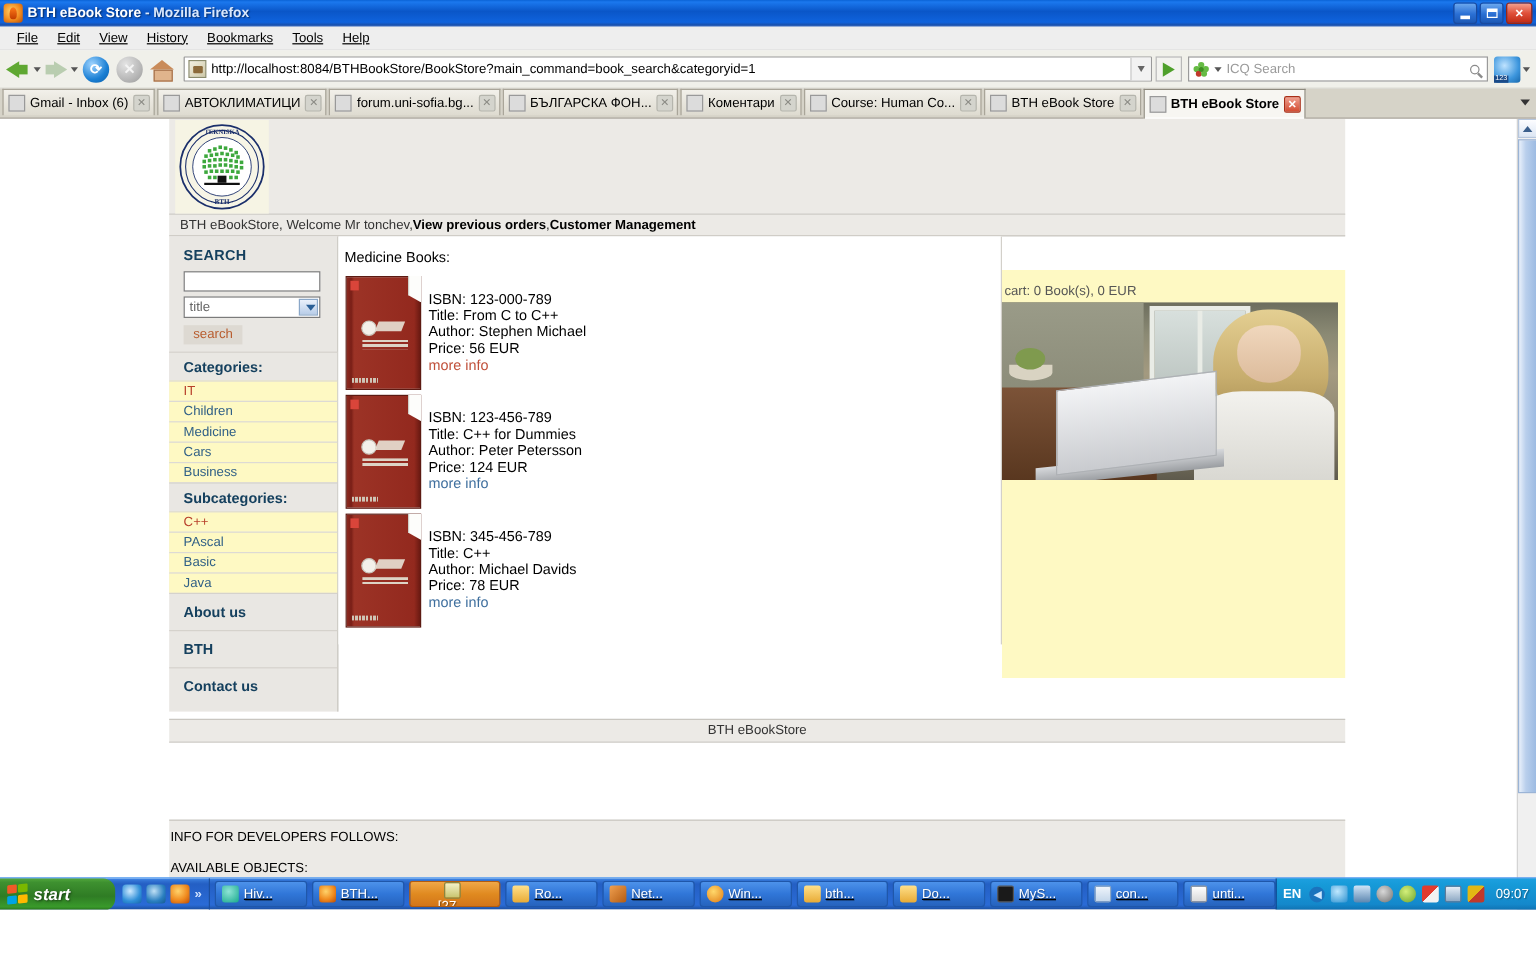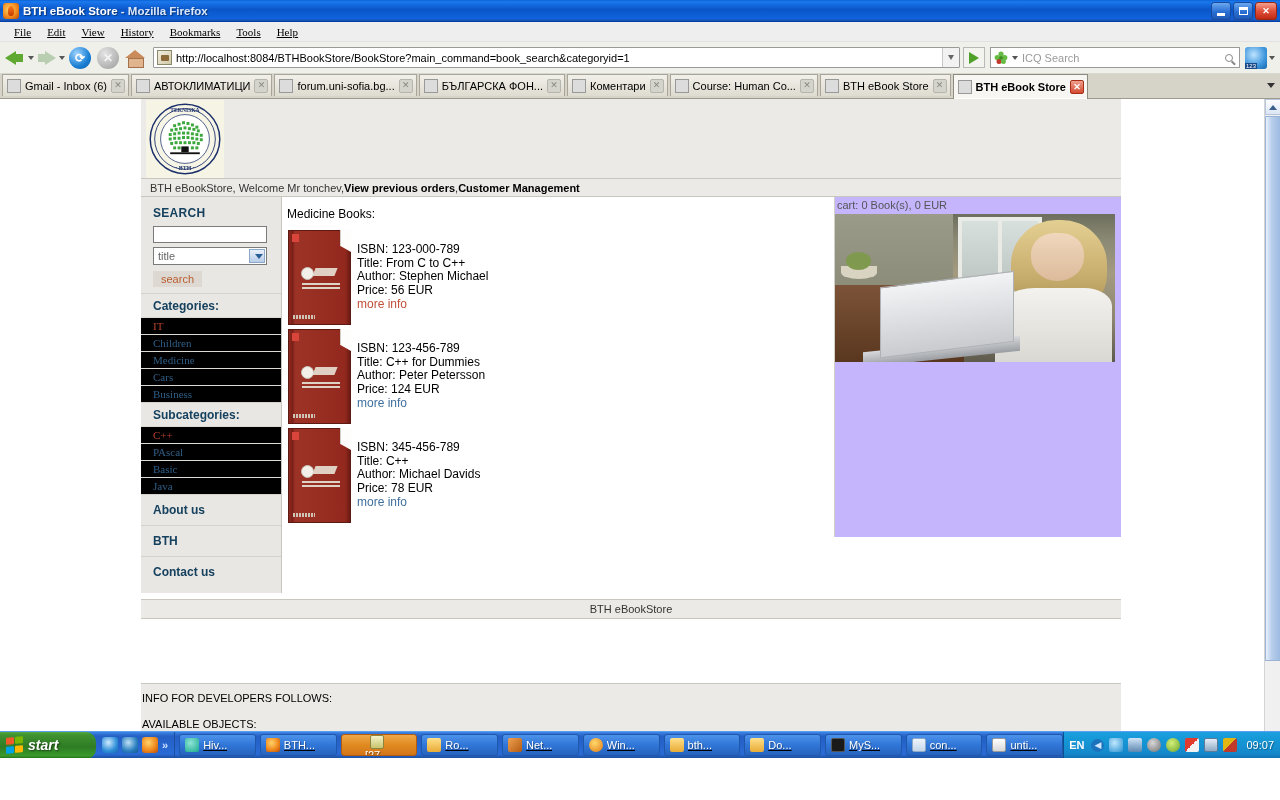--- a/index.html
+++ b/index.html
@@ -44,21 +44,21 @@
   }
   .glyph-min { width: 8px; height: 3px; background: #fff; margin-top: 7px; }
   .glyph-max { width: 9px; height: 8px; border: 1px solid #fff; border-top-width: 3px; }
 
   
   .menubar {
     height: 20px; background: #eeeeee; display: flex; align-items: center;
     padding-left: 6px; border-bottom: 1px solid #e2e2e2;
   }
   .menu-item {
-    font-size: 11px; color: #000; padding: 2px 8px; cursor: default; white-space: nowrap; font-family: Liberation Serif, serif;
+    font-size: 11px; color: #000; padding: 2px 8px; cursor: default; white-space: nowrap;
   }
   .menu-item span.u { text-decoration: underline; }
 
   
   .navbar {
     height: 32px; background: #f0f0ea; display: flex; align-items: center;
     padding: 0 4px; border-bottom: 1px solid #d8d8d0;
   }
   .nav-arrow { width: 22px; height: 22px; position: relative; cursor: pointer; }
   .arrow-shape {
@@ -258,21 +258,21 @@
   .side-search-btn {
     margin: 3px 0 6px 12px; display: inline-block; background: #ddd9d2;
     font-size: 11px; color: #b85c2e; padding: 2px 8px; cursor: pointer;
   }
   .side-sect {
     font-size: 12px; font-weight: bold; color: #15405e;
     padding: 5px 0 4px 12px; border-top: 1px solid #d5d2cc; background: #e9e7e3;
   }
   .side-link {
     font-size: 11px; color: #2f5f86; padding: 2px 0 2px 12px;
-    border-top: 1px solid #dddad4; cursor: pointer; background: #000000; font-family: Liberation Serif, serif;
+    border-top: 1px solid #dddad4; cursor: pointer; background: #fef9c3;
   }
   .side-link.sel { color: #b8402b; }
   .side-big {
     font-size: 12px; font-weight: bold; color: #15405e;
     padding: 8px 0 8px 12px; border-top: 1px solid #d5d2cc; cursor: pointer;
   }
 
   
   .center {
     flex: 0 0 553px; width: 553px; background: #fff; min-height: 340px;
@@ -306,21 +306,21 @@
   .bc-foot {
     position: absolute; left: 4px; bottom: 5px; width: 22px; height: 4px;
     background: repeating-linear-gradient(to right, #cfc5b6 0 2px, transparent 2px 3px);
   }
   .book-info { padding-left: 6px; padding-top: 13px; }
   .book-line { font-size: 12px; color: #000; line-height: 13.5px; white-space: nowrap; }
   .more-info { font-size: 12px; color: #c0503a; cursor: pointer; line-height: 15px; }
   .more-info.blue { color: #3f6f9e; }
 
   
-  .rightcol { flex: 1 1 auto; background: #c4b5fd; padding-top: 2px; min-height: 340px; }
+  .rightcol { flex: 1 1 auto; background: #fef9c3; padding-top: 12px; min-height: 340px; margin-top: 28px; }
   .cart-line { font-size: 11px; color: #555; padding-left: 2px; margin-bottom: 3px; }
   .promo {
     width: 280px; height: 148px; position: relative; overflow: hidden;
     background: linear-gradient(to bottom, #6d6e5e 0%, #8b8a74 18%, #a39a80 40%, #8e8670 70%, #5e5a4c 100%);
   }
   .promo .wall {
     position: absolute; left: 0; top: 0; width: 42%; height: 100%;
     background: linear-gradient(to bottom, #9a9b88, #7d7d6a);
   }
   .promo .window-frame {

